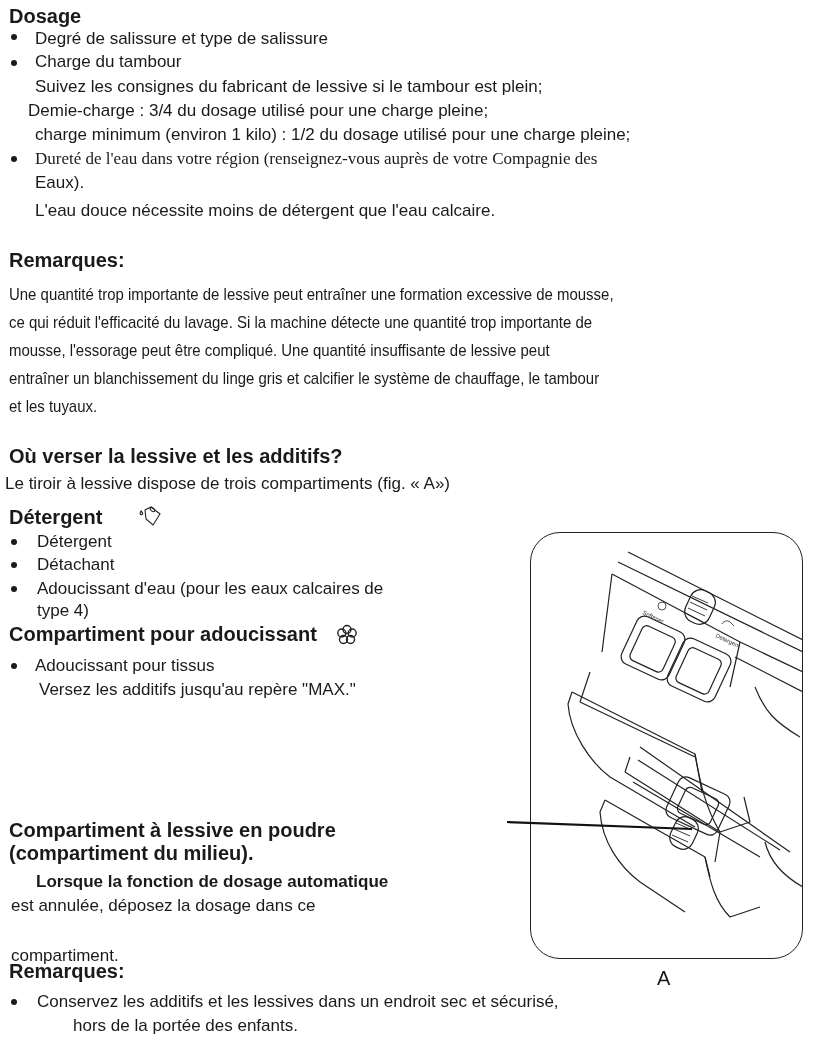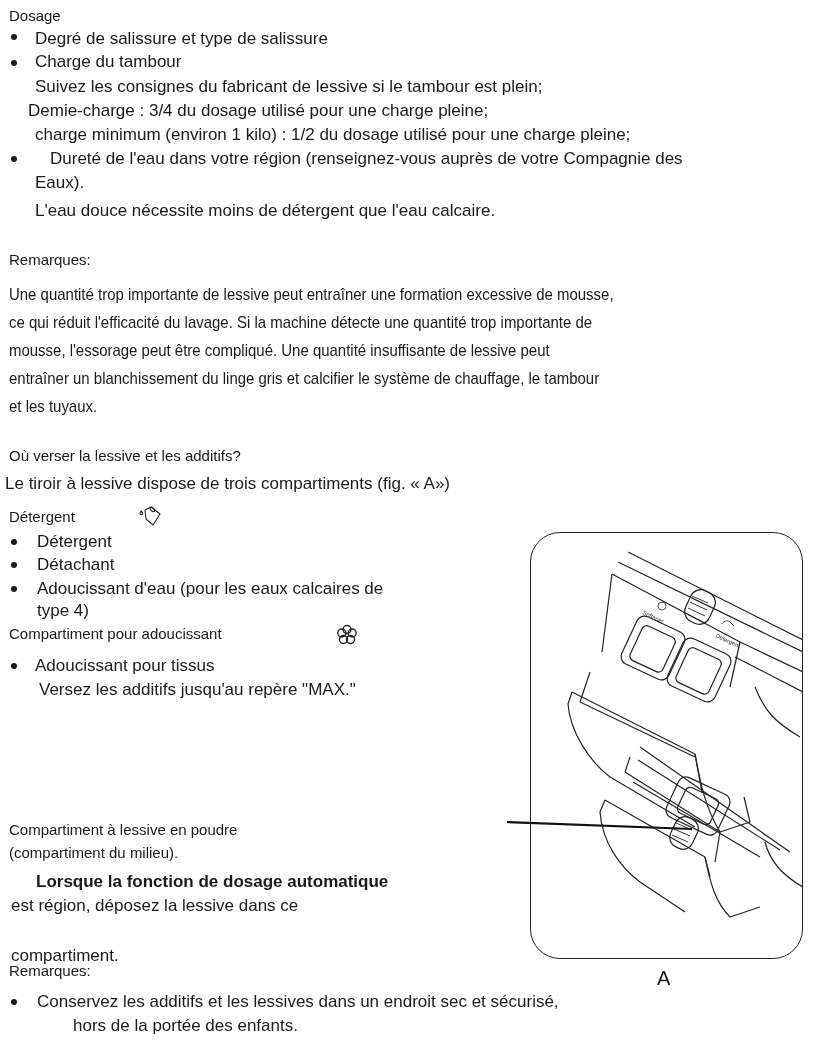--- a/index.html
+++ b/index.html
@@ -1,42 +1,42 @@
 <!DOCTYPE html>
 <html><head>
   <meta charset="utf-8">
   <style>
     html, body { margin: 0; padding: 0; background: #ffffff; }
     body {
       width: 838px; height: 1051px; position: relative; overflow: hidden;
       font-family: "Liberation Sans", sans-serif; color: #1a1a1a; font-size: 17px;
     }
     .abs { position: absolute; white-space: nowrap; line-height: 20px; }
-    .h { font-weight: normal; font-size: 15px; }
+    .h { font-weight: bold; font-size: 20px; }
     .bullet { position: absolute; width: 6px; height: 6px; border-radius: 50%; background: #1a1a1a; }
     .condensed { transform-origin: left top; transform: scaleX(0.88); }
     .figure-frame {
       position: absolute; left: 530px; top: 532px; width: 273px; height: 427px;
       border: 1.4px solid #222; border-radius: 30px; box-sizing: border-box;
     }
     svg { display: block; }
   </style>
 </head>
 <body>
 
 <div class="abs h" style="left:9px;top:6px;">Dosage</div>
 <div class="bullet" style="left:11px;top:34px;"></div>
 <div class="abs" style="left:35px;top:29px;">Degré de salissure et type de salissure</div>
 <div class="bullet" style="left:11px;top:60px;"></div>
 <div class="abs" style="left:35px;top:52px;">Charge du tambour</div>
 <div class="abs" style="left:35px;top:77px;">Suivez les consignes du fabricant de lessive si le tambour est plein;</div>
 <div class="abs" style="left:28px;top:101px;">Demie-charge : 3/4 du dosage utilisé pour une charge pleine;</div>
 <div class="abs" style="left:35px;top:125px;">charge minimum (environ 1 kilo) : 1/2 du dosage utilisé pour une charge pleine;</div>
 <div class="bullet" style="left:11px;top:156px;"></div>
-<div class="abs" style="left:50px;top:149px;">Dureté de l'eau dans votre région (renseignez-vous auprès de votre Compagnie des</div>
+<div class="abs" style="left:35px;top:149px;font-family:Liberation Serif, serif;">Dureté de l'eau dans votre région (renseignez-vous auprès de votre Compagnie des</div>
 <div class="abs" style="left:35px;top:173px;">Eaux).</div>
 <div class="abs" style="left:35px;top:201px;">L'eau douce nécessite moins de détergent que l'eau calcaire.</div>
 
 <div class="abs h" style="left:9px;top:250px;">Remarques:</div>
 <div class="abs condensed" style="left:9px;top:285px;">Une quantité trop importante de lessive peut entraîner une formation excessive de mousse,</div>
 <div class="abs condensed" style="left:9px;top:313px;">ce qui réduit l'efficacité du lavage. Si la machine détecte une quantité trop importante de</div>
 <div class="abs condensed" style="left:9px;top:341px;">mousse, l'essorage peut être compliqué. Une quantité insuffisante de lessive peut</div>
 <div class="abs condensed" style="left:9px;top:369px;">entraîner un blanchissement du linge gris et calcifier le système de chauffage, le tambour</div>
 <div class="abs condensed" style="left:9px;top:397px;">et les tuyaux.</div>
 
@@ -71,21 +71,21 @@
     </g>
   </svg>
 </div>
 <div class="bullet" style="left:11px;top:663px;"></div>
 <div class="abs" style="left:35px;top:656px;">Adoucissant pour tissus</div>
 <div class="abs" style="left:39px;top:680px;">Versez les additifs jusqu'au repère "MAX."</div>
 
 <div class="abs h" style="left:9px;top:820px;">Compartiment à lessive en poudre</div>
 <div class="abs h" style="left:9px;top:843px;">(compartiment du milieu).</div>
 <div class="abs" style="left:36px;top:872px;font-weight:bold;">Lorsque la fonction de dosage automatique</div>
-<div class="abs" style="left:11px;top:896px;">est région, déposez la lessive dans ce</div>
+<div class="abs" style="left:11px;top:896px;">est annulée, déposez la dosage dans ce</div>
 <div class="abs" style="left:11px;top:920px;margin-top:26px;">compartiment.</div>
 
 <div class="abs h" style="left:9px;top:961px;">Remarques:</div>
 <div class="bullet" style="left:11px;top:999px;"></div>
 <div class="abs" style="left:37px;top:992px;">Conservez les additifs et les lessives dans un endroit sec et sécurisé,</div>
 <div class="abs" style="left:37px;top:1016px;margin-left:36px;">hors de la portée des enfants.</div>
 
 <div class="figure-frame"></div>
 <div style="position:absolute;left:530px;top:532px;">
   <svg width="273" height="427" viewBox="0 0 273 427">

